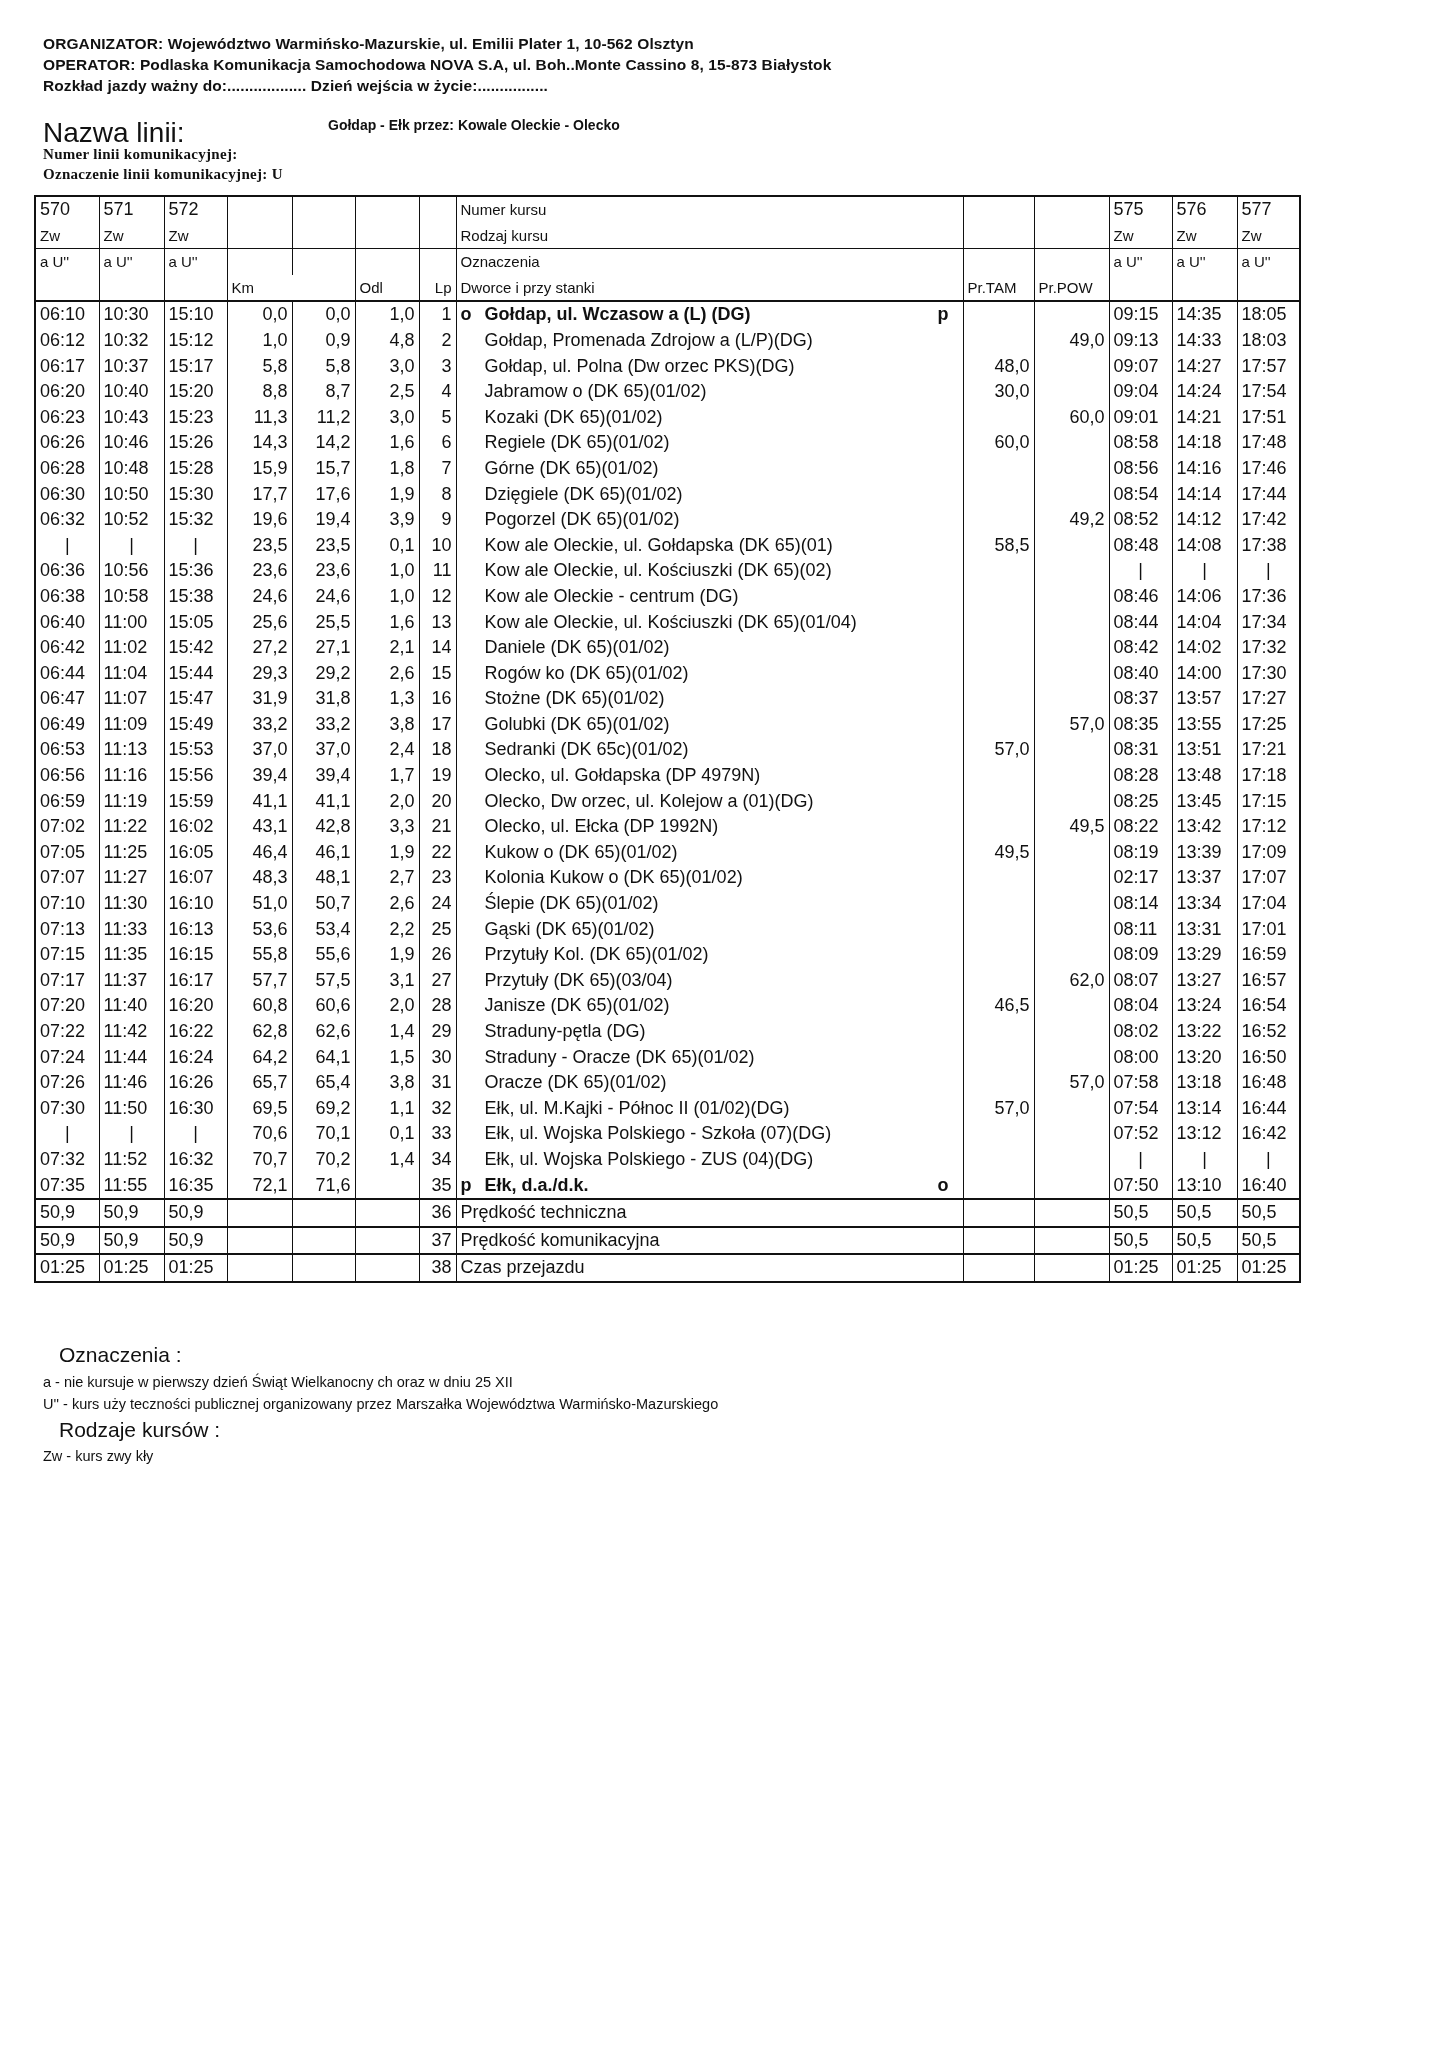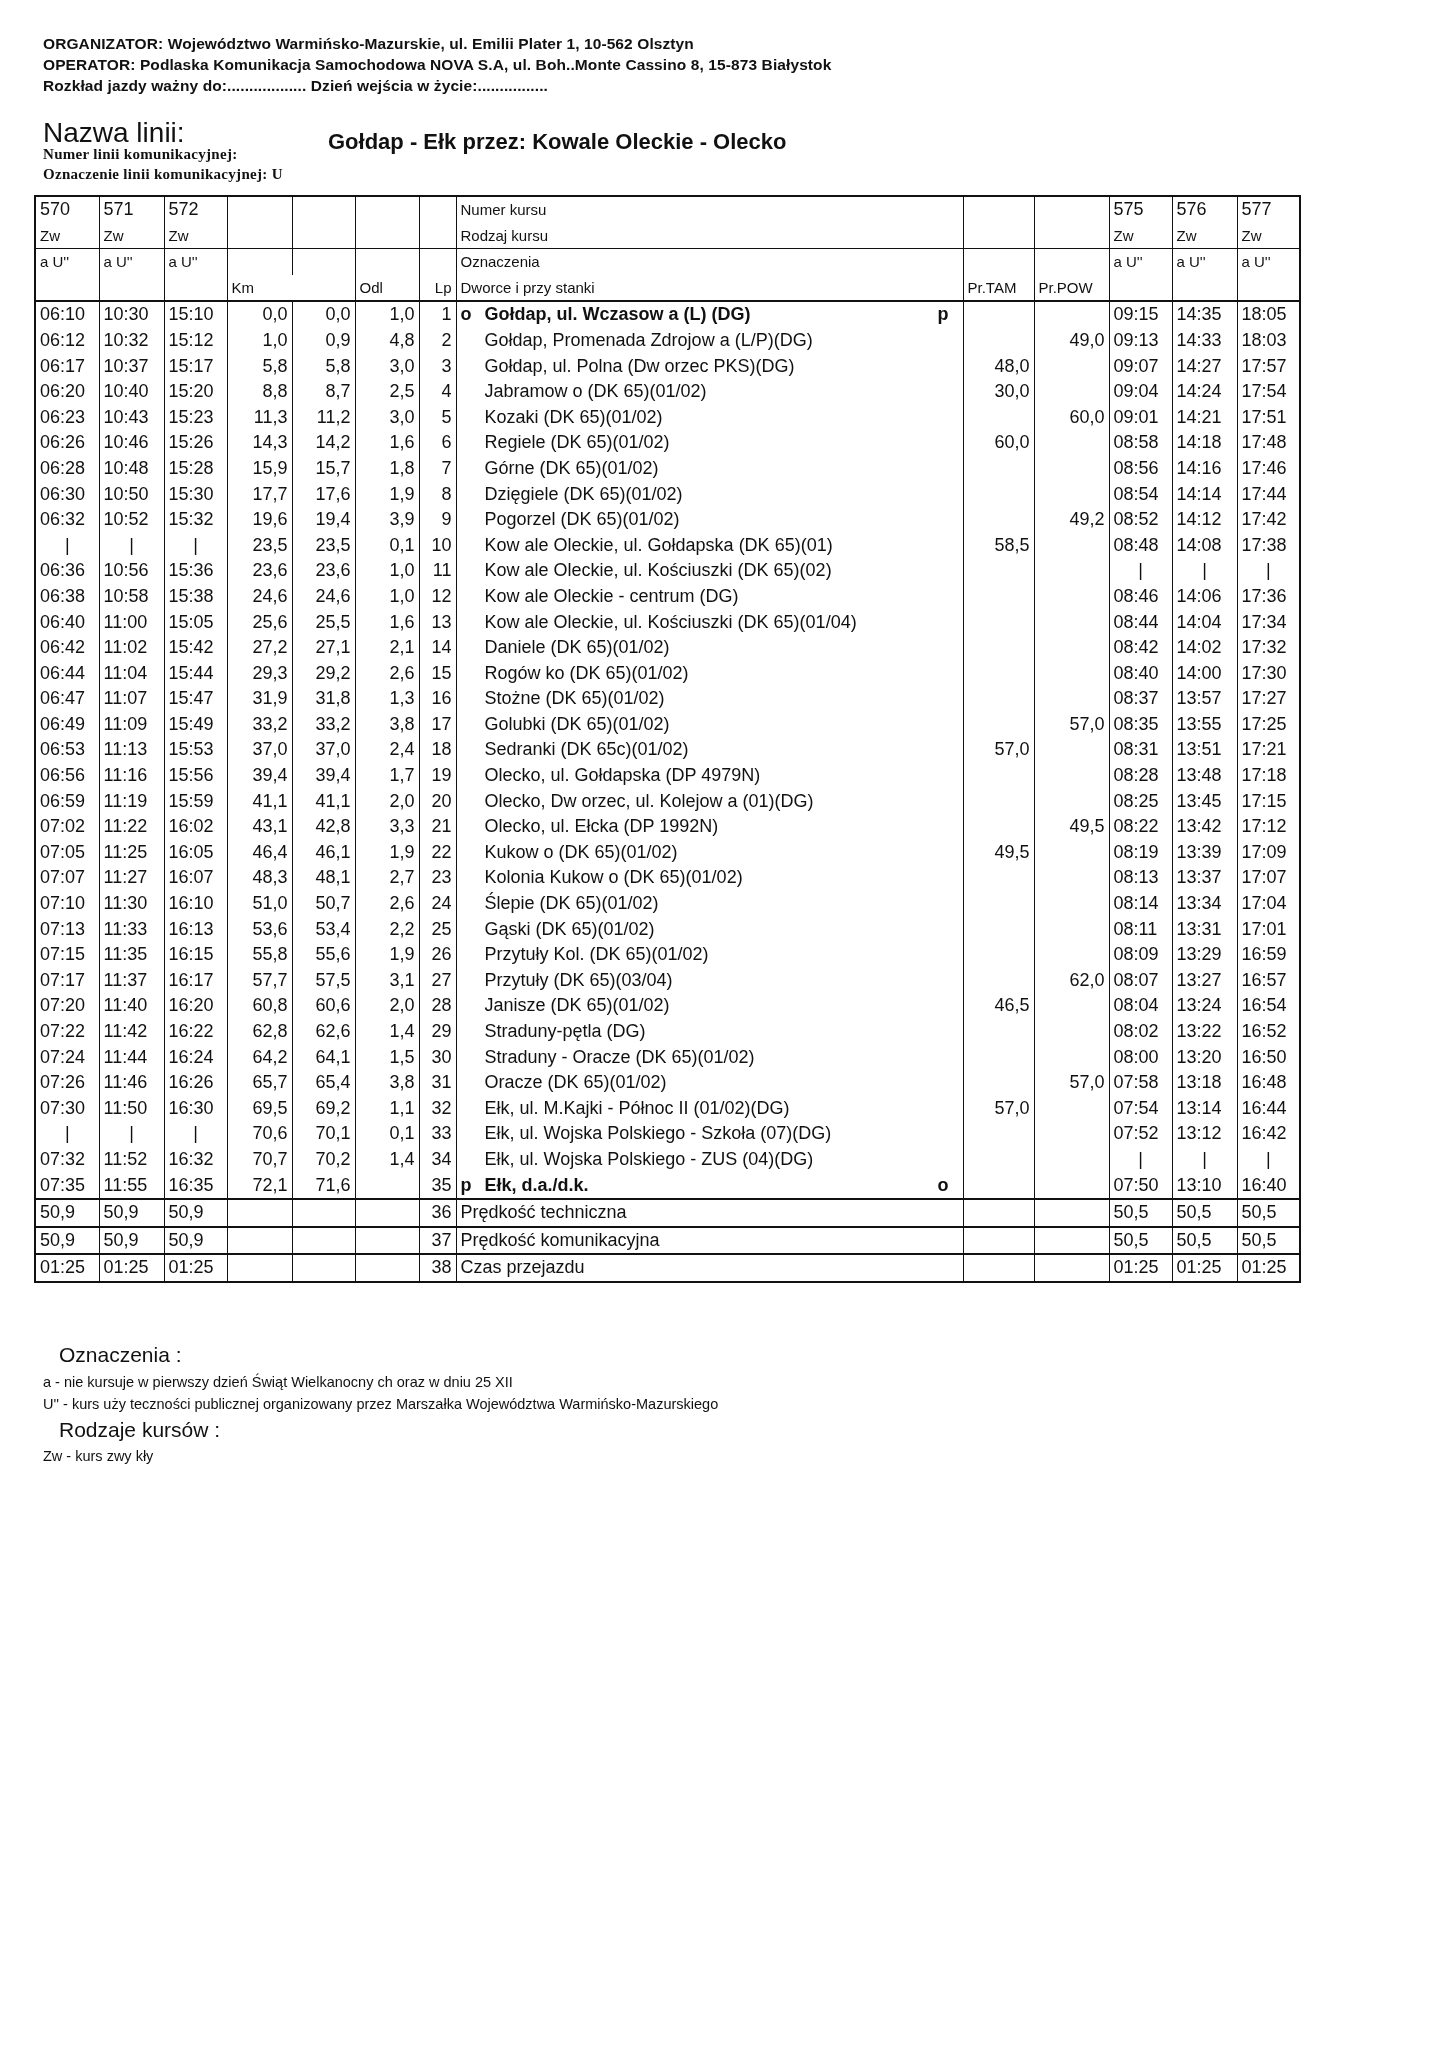--- a/index.html
+++ b/index.html
@@ -1,20 +1,20 @@
 <!DOCTYPE html>
 <html><head>
 <meta charset="utf-8">
 <style>
   html, body { margin: 0; padding: 0; background: #ffffff; }
   body { width: 1448px; height: 2047px; position: relative; font-family: "Liberation Sans", sans-serif; color: #111; }
   .hdr { position: absolute; left: 43px; font-size: 15.5px; font-weight: bold; letter-spacing: 0.1px; }
   #h1 { top: 35px; } #h2 { top: 56px; } #h3 { top: 77px; }
   .line-name-label { position: absolute; left: 43px; top: 117px; font-size: 28px; font-weight: normal; }
-  .line-name-value { position: absolute; left: 328px; top: 129px; font-size: 22px; font-weight: bold; text-align: center; }
+  .line-name-value { position: absolute; left: 328px; top: 117px; font-size: 14px; font-weight: bold; text-align: center; }
   .sub { position: absolute; left: 43px; font-size: 15px; font-weight: bold; letter-spacing: 0.3px; font-family: Liberation Serif, serif; }
   #s1 { top: 146px; } #s2 { top: 166px; }
 
   table.tt { position: absolute; left: 34px; top: 195px; border-collapse: collapse; table-layout: fixed; font-size: 18px; }
   table.tt td { border-left: 1.5px solid #111; border-right: 1.5px solid #111; padding: 0 4px; white-space: nowrap; overflow: hidden; height: 25.6px; line-height: 25.6px; }
   table.tt { border: 2px solid #111; }
   .hd td { height: 25px; line-height: 25px; font-size: 15px; vertical-align: bottom; margin-top: 8px; }
   .hd .num { font-size: 18px; }
   .hd-last td { border-bottom: 1.5px solid #111; }
   .colhdr td { border-bottom: 2px solid #111; font-size: 15px; height: 24px; line-height: 24px; }
@@ -451,21 +451,21 @@
         <td>07:07</td>
         <td>11:27</td>
         <td>16:07</td>
         <td class="r">48,3</td>
         <td class="r">48,1</td>
         <td class="r">2,7</td>
         <td class="r">23</td>
         <td class="stop"><span class="mk"></span><span class="nm">Kolonia Kukow o (DK 65)(01/02)</span><span class="end"></span></td>
         <td class="r"></td>
         <td class="r"></td>
-        <td>08:13</td>
+        <td>02:17</td>
         <td>13:37</td>
         <td>17:07</td>
       </tr>
       <tr>
         <td>07:10</td>
         <td>11:30</td>
         <td>16:10</td>
         <td class="r">51,0</td>
         <td class="r">50,7</td>
         <td class="r">2,6</td>

